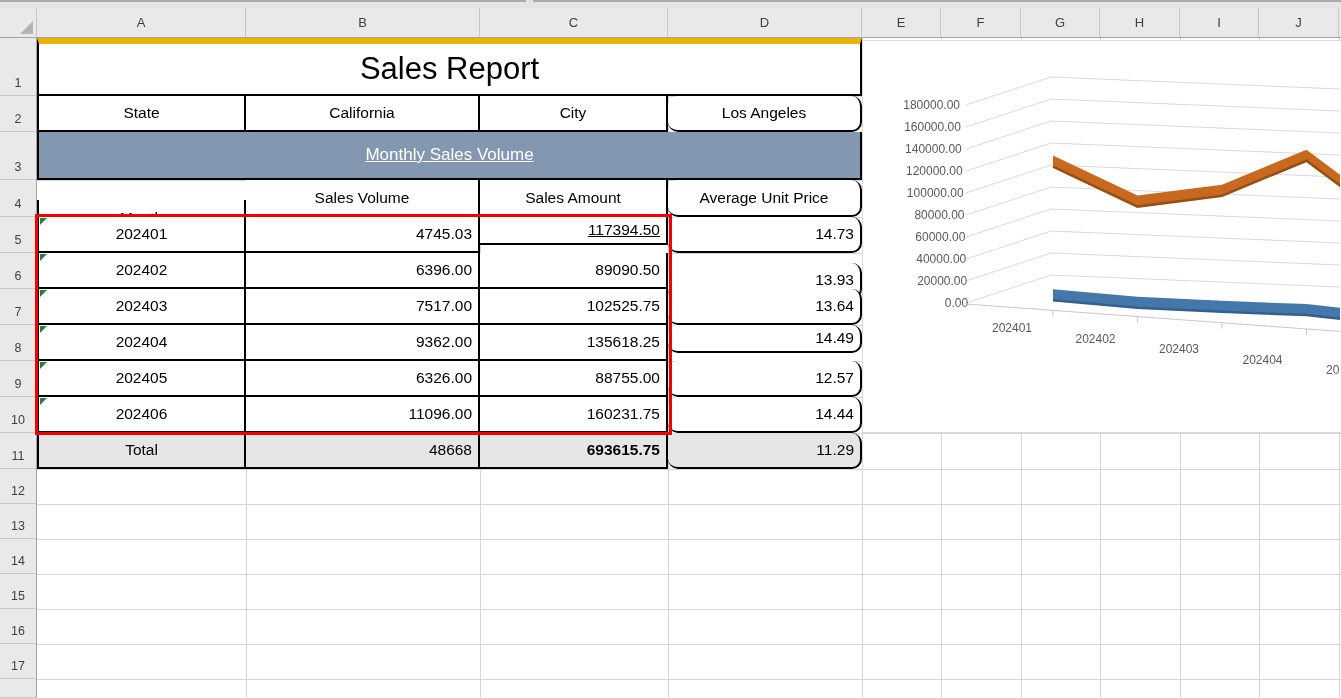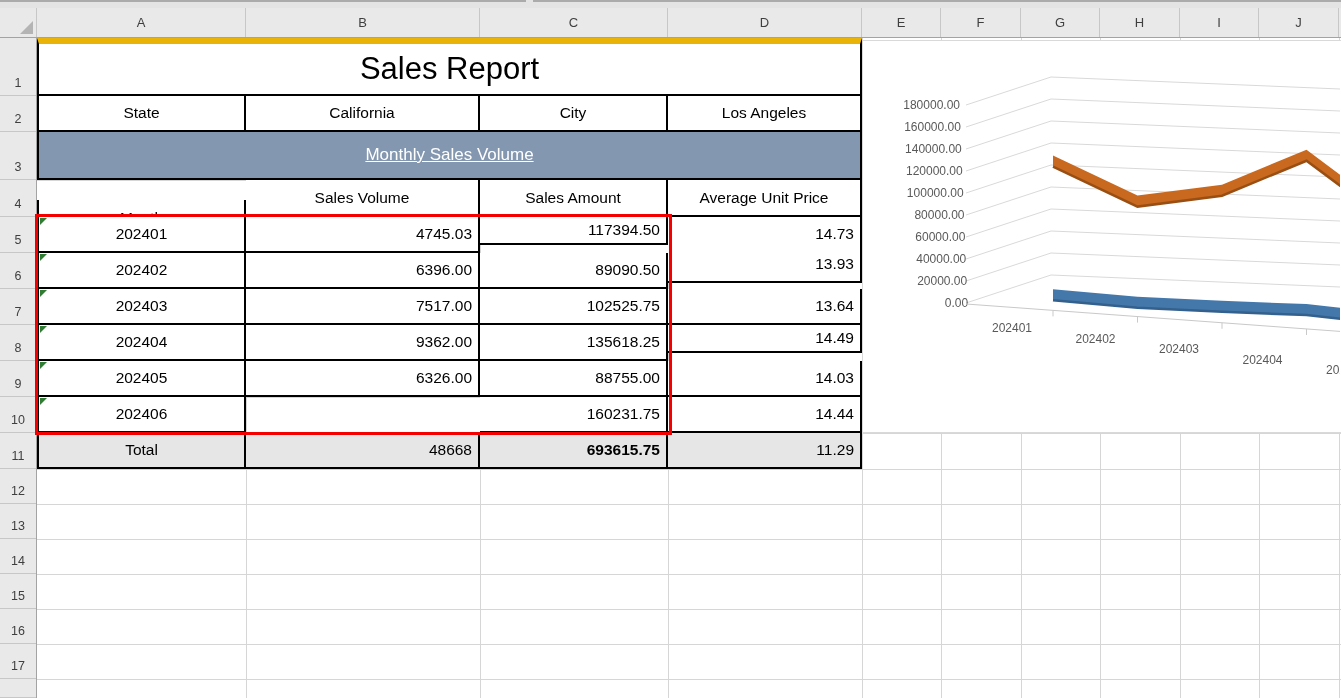--- a/index.html
+++ b/index.html
@@ -25,21 +25,21 @@
   
   .gl{position:absolute;background:#D6D6D6;z-index:1;}
   
   .td{position:absolute;box-sizing:border-box;border-right:2px solid #000;border-bottom:2px solid #000;
       background:#fff;display:flex;align-items:center;justify-content:center;
       font-size:15.5px;color:#000;z-index:2;}
   .num{justify-content:flex-end;padding-right:6px;}
   .cA{left:37px;width:209px;border-left:2px solid #000;}
   .cB{left:246px;width:234px;}
   .cC{left:480px;width:188px;}
-  .cD{left:668px;width:194px;}
+  .cD{left:668px;width:194px;border-radius:10px;}
   .merged{left:37px;width:825px;border-left:2px solid #000;}
   .title-cell{font-size:31px;border-top:6px solid #eab308;}
   .section-cell{background:#8497B0;color:#FFFFFF;font-size:17px;text-decoration:underline;}
   .total{background:#E7E6E6;}
   .tri{position:absolute;left:1px;top:1px;width:0;height:0;
        border-top:7px solid #2E7D32;border-right:7px solid transparent;}
   
   .redbox{position:absolute;left:35px;top:214px;width:637px;height:221px;
           border:3px solid #F40000;box-sizing:border-box;z-index:6;pointer-events:none;}
   
@@ -136,30 +136,30 @@
   <div class="td cA" style="top:180px;height:37px;margin-top:20px;">Month</div>
   <div class="td cB" style="top:180px;height:37px;">Sales Volume</div>
   <div class="td cC" style="top:180px;height:37px;">Sales Amount</div>
   <div class="td cD" style="top:180px;height:37px;">Average Unit Price</div>
 
   <div class="td cA" style="top:217px;height:36px;">
     <span class="tri"></span>
     <span>202401</span>
   </div>
   <div class="td cB num" style="top:217px;height:36px;">4745.03</div>
-  <div class="td cC num" style="top:217px;height:28px;">117394.50</div>
+  <div class="td cC num" style="top:217px;height:28px;text-decoration:underline;">117394.50</div>
   <div class="td cD num" style="top:217px;height:36px;">14.73</div>
 
   <div class="td cA" style="top:253px;height:36px;">
     <span class="tri"></span>
     <span>202402</span>
   </div>
   <div class="td cB num" style="top:253px;height:36px;">6396.00</div>
   <div class="td cC num" style="top:253px;height:36px;">89090.50</div>
-  <div class="td cD num" style="top:247px;height:36px;">13.93</div>
+  <div class="td cD num" style="top:263px;height:36px;">13.93</div>
 
   <div class="td cA" style="top:289px;height:36px;">
     <span class="tri"></span>
     <span>202403</span>
   </div>
   <div class="td cB num" style="top:289px;height:36px;">7517.00</div>
   <div class="td cC num" style="top:289px;height:36px;">102525.75</div>
   <div class="td cD num" style="top:289px;height:36px;">13.64</div>
 
   <div class="td cA" style="top:325px;height:36px;">
@@ -169,26 +169,27 @@
   <div class="td cB num" style="top:325px;height:36px;">9362.00</div>
   <div class="td cC num" style="top:325px;height:36px;">135618.25</div>
   <div class="td cD num" style="top:325px;height:28px;">14.49</div>
 
   <div class="td cA" style="top:361px;height:36px;">
     <span class="tri"></span>
     <span>202405</span>
   </div>
   <div class="td cB num" style="top:361px;height:36px;">6326.00</div>
   <div class="td cC num" style="top:361px;height:36px;">88755.00</div>
-  <div class="td cD num" style="top:361px;height:36px;">14.03</div>
+  <div class="td cD num" style="top:361px;height:36px;">12.57</div>
 
   <div class="td cA" style="top:397px;height:36px;">
     <span class="tri"></span>
     <span>202406</span>
   </div>
+  <div class="td cB num" style="top:397px;height:36px;">11096.00</div>
   <div class="td cC num" style="top:397px;height:36px;">160231.75</div>
   <div class="td cD num" style="top:397px;height:36px;">14.44</div>
 
   <div class="td cA total" style="top:433px;height:36px;">Total</div>
   <div class="td cB num total" style="top:433px;height:36px;">48668</div>
   <div class="td cC num total" style="top:433px;height:36px;font-weight:bold;">693615.75</div>
   <div class="td cD num total" style="top:433px;height:36px;">11.29</div>
 
   <div class="redbox"></div>
 

